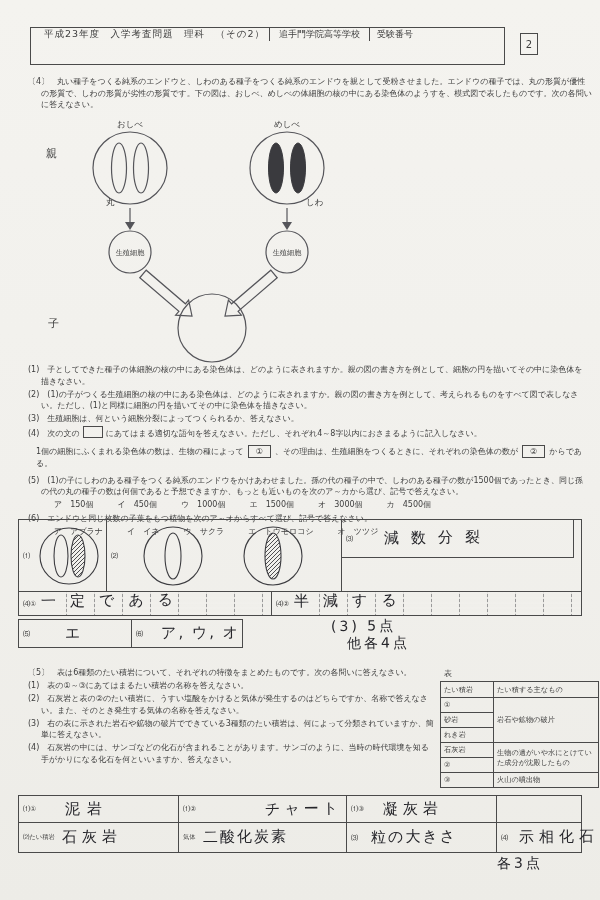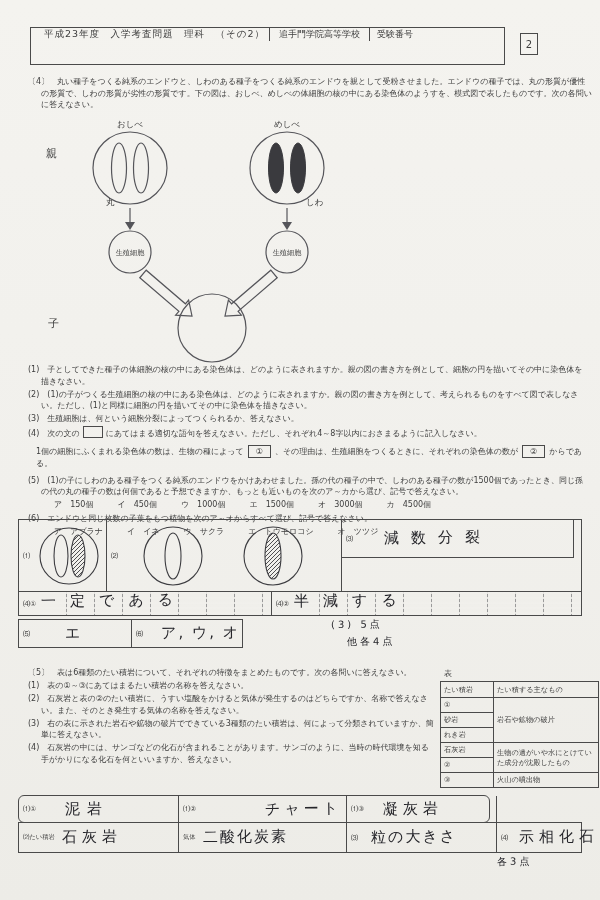--- a/index.html
+++ b/index.html
@@ -27,21 +27,21 @@
     display:flex; align-items:center; justify-content:center; font-size:10px; }
 
   
   .fillbox { display:inline-block; border:1px solid #4a4a4a; padding:0 7px; margin:0 4px; font-size:8px; }
   .emptybox { display:inline-block; width:18px; height:10px; border:1px solid #4a4a4a;
     vertical-align:-2px; margin:0 3px; }
 
   
   .hw { font-size:15px; color:#26262b; letter-spacing:7px; white-space:nowrap;
     transform:rotate(-0.7deg); transform-origin:left center; display:inline-block; }
-  .hw-sm { font-size:10px; letter-spacing:3px; }
+  .hw-sm { font-size:14px; letter-spacing:3px; }
 
   
   .ansbox { border:1.3px solid #4a4a4a; display:flex; box-sizing:border-box; }
   .acell { position:relative; display:flex; align-items:center; box-sizing:border-box; }
   .acell + .acell { border-left:1.2px solid #4a4a4a; }
   .albl { font-size:7px; color:#3d3d3d; flex:0 0 auto; padding:0 3px 0 4px; }
   .grid-cell { flex:1; align-self:stretch; display:flex; align-items:flex-start;
     background-image:
       repeating-linear-gradient(to bottom, rgba(241,240,236,.85) 0 2px, transparent 2px 5px),
       repeating-linear-gradient(to right, transparent 0 27px, #9a9a9a 27px 28px);
@@ -225,21 +225,21 @@
     <tr>
       <td class="c1">②</td>
     </tr>
     <tr>
       <td class="c1">③</td>
       <td class="c2">火山の噴出物</td>
     </tr>
   </tbody>
 </table>
 
-<div class="abs ansbox" style="left:18px; top:795px; width:472px; height:28px;border-radius:6px;">
+<div class="abs ansbox" style="left:18px; top:795px; width:564px; height:28px;">
   <div class="acell" style="flex:0 0 159px;">
     <span class="albl">⑴①</span>
     <span class="hw" style="margin-left:26px;">泥岩</span>
   </div>
   <div class="acell" style="flex:0 0 168px;gap:40px;">
     <span class="albl">⑴②</span>
     <span class="hw" style="margin-left:26px; letter-spacing:4px;">チャート</span>
   </div>
   <div class="acell" style="flex:0 0 150px;">
     <span class="albl">⑴③</span>

